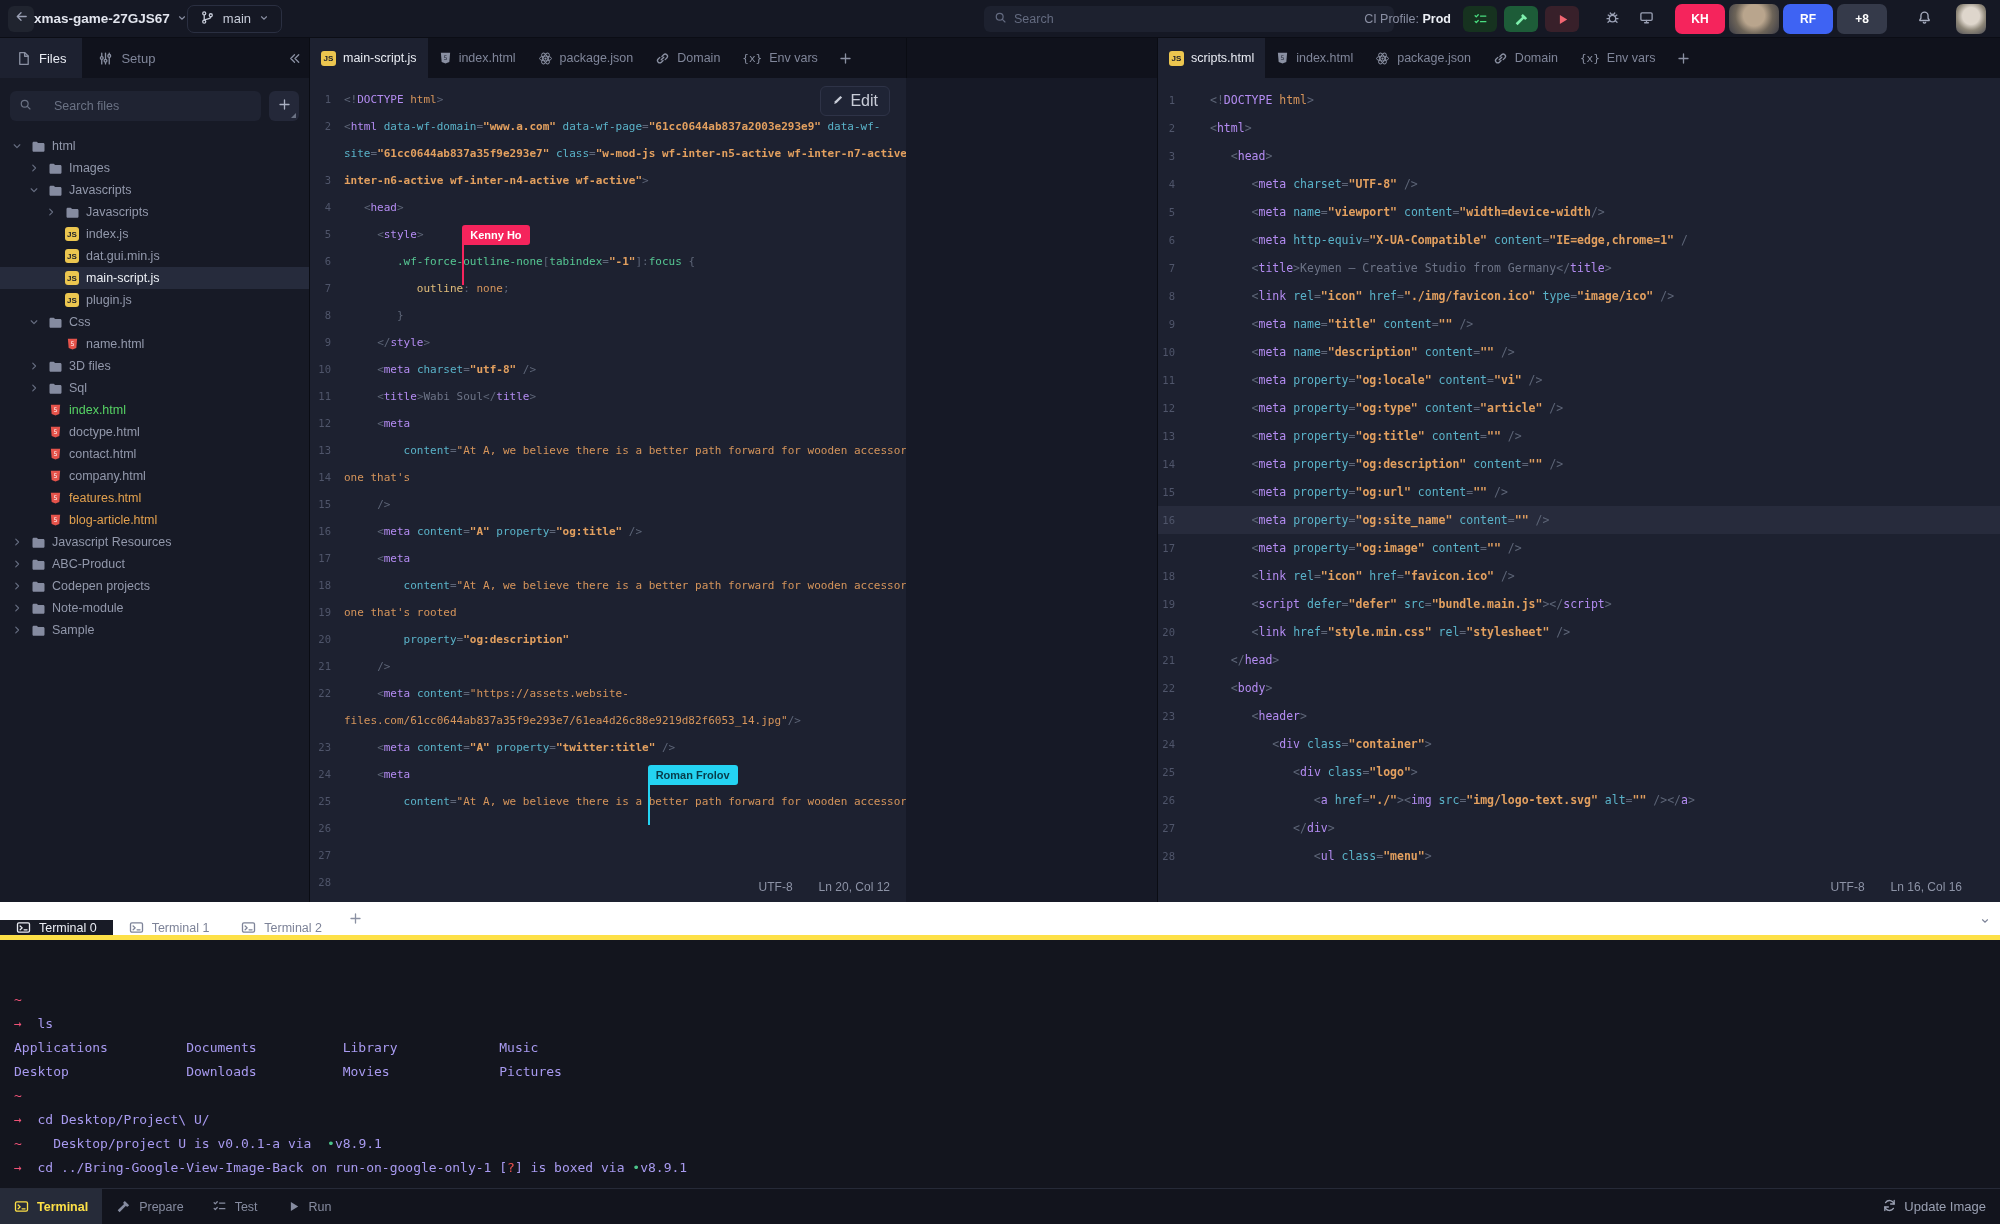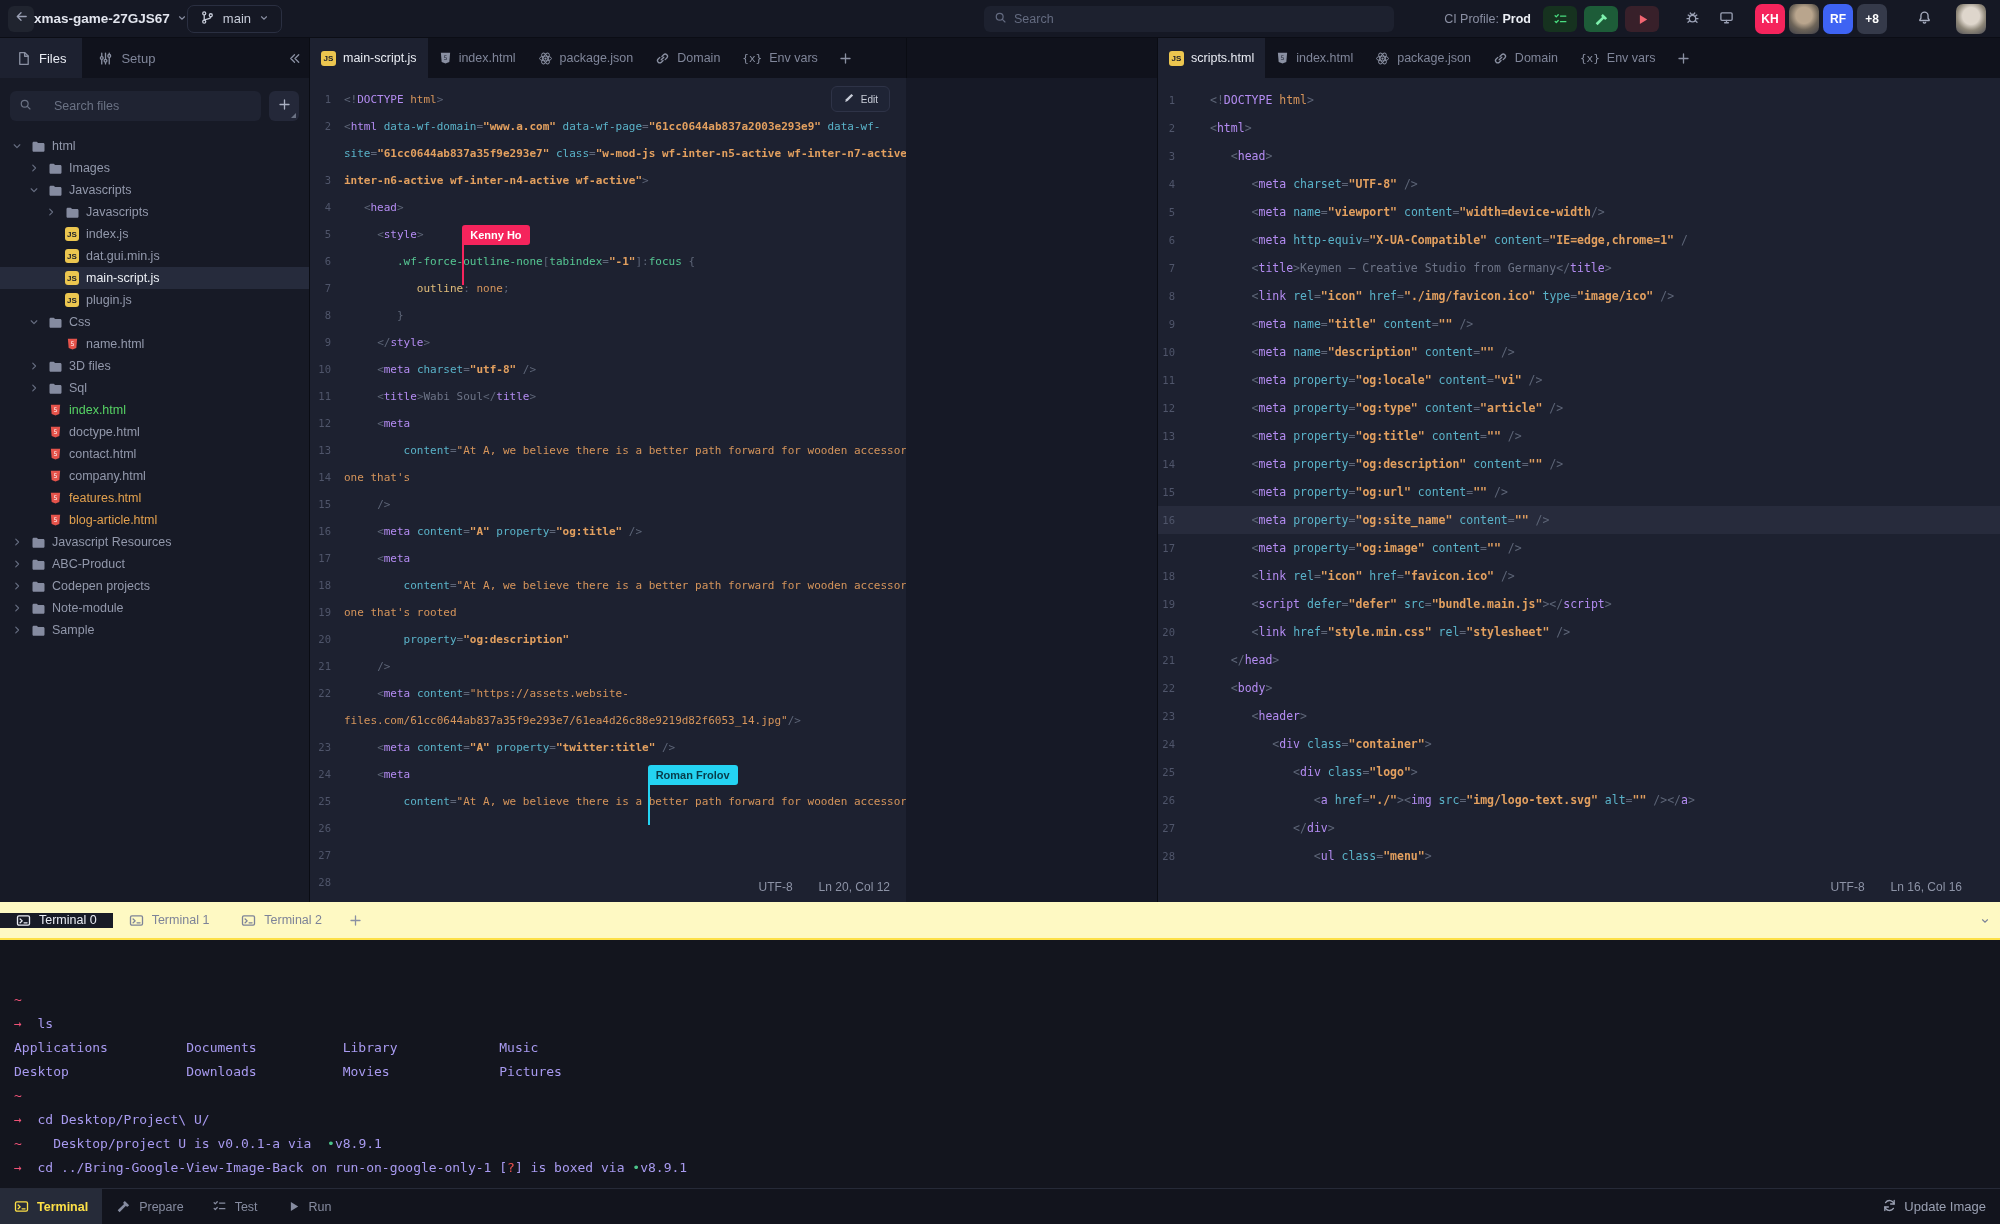--- a/index.html
+++ b/index.html
@@ -26,21 +26,21 @@
   .search input::placeholder { color:#646b80; }
   .tb-right { position:absolute; right:14px; top:0; height:38px; display:flex; align-items:center; gap:8px; }
   .ci { font-size:12.5px; color:#8a8fa3; margin-right:4px; white-space:nowrap; }
   .ci b { color:#eceff5; font-weight:700; }
   .sqbtn { width:34px; height:26px; border-radius:6px; display:grid; place-items:center; cursor:pointer; }
   .sqbtn.green1 { background:#16321f; color:#4ade80; }
   .sqbtn.green2 { background:#1d5c38; color:#7ef0ad; }
   .sqbtn.red1 { background:#38202a; color:#f26672; }
   .tb-icons { display:flex; gap:12px; margin:0 10px 0 14px; color:#8a8fa3; }
   .avatars { display:flex; gap:4px; margin-right:22px; }
-  .avatar { width:30px; height:30px; border-radius:7px; display:grid; place-items:center;
+  .avatar { width:50px; height:30px; border-radius:7px; display:grid; place-items:center;
     font-size:12px; font-weight:700; color:#fff; cursor:pointer; }
   .avatar.photo1 { background:radial-gradient(circle at 50% 38%, #b9a58d 0 34%, #6d6458 60%, #3a3b46 100%); }
   .avatar.user { background:radial-gradient(circle at 50% 40%, #ded6cc 0 36%, #8d8678 62%, #4a4a52 100%); width:30px; }
   .bell { color:#a7adbf; margin-right:16px; cursor:pointer; }
 
   
   .tabstrip { height:40px; background:#10121c; display:flex; flex:none; }
   .ts-side { width:310px; flex:none; display:flex; align-items:stretch; border-right:1px solid #0a0c13; }
   .ts-mid { width:596px; flex:none; display:flex; }
   .ts-gap { width:252px; flex:none; border-left:1px solid #0a0c13; border-right:1px solid #0a0c13; }
@@ -96,28 +96,28 @@
   .tk-o { color:#d6955b; } .tk-d { color:#b48cf2; } .tk-w { color:#aab1c3; }
 
   .cur { position:relative; display:inline-block; width:0; }
   .cur .cline { position:absolute; left:-1px; top:-20px; width:2px; height:40px; background:var(--c); }
   .cur .clabel { position:absolute; left:-1px; top:-40px; height:20px; line-height:20px; padding:0 8px;
     background:var(--c); color:var(--tc); border-radius:3px 3px 3px 0; font-family:"Liberation Sans",sans-serif;
     font-size:11px; font-weight:700; white-space:nowrap; z-index:6; }
 
   .editbtn { position:absolute; top:8px; right:16px; display:flex; align-items:center; gap:6px;
     background:rgba(32,36,54,.85); border:1px solid #2e3347; border-radius:6px; color:#c9cdd8;
-    font-size:10px; padding:5px 11px; cursor:pointer; z-index:4; }
+    font-size:16px; padding:5px 11px; cursor:pointer; z-index:4; }
   .estatus { position:absolute; bottom:8px; right:16px; display:flex; gap:26px; font-size:12px; color:#8d93a6; }
   .editor.rightp .estatus { right:38px; }
 
   
   .terminal { flex:none; background:#13151e; }
-  .term-tabs { height:38px; background:#fef9c3; display:flex; align-items:center;
-    border-bottom:2px solid #fde047; position:relative; }
+  .term-tabs { height:38px; background:#ffffff; display:flex; align-items:flex-end;
+    border-bottom:5px solid #fde047; position:relative; }
   .ttab { display:flex; align-items:center; gap:8px; padding:0 16px; font-size:12.5px; color:#7d8398; cursor:pointer; }
   .ttab.active { background:#181b26; color:#e9ecf3; }
   .ttab .ic { color:inherit; display:grid; place-items:center; }
   .term-chev { position:absolute; right:10px; top:0; height:38px; display:grid; place-items:center; color:#7d8398; cursor:pointer; }
   .term-body { height:248px; padding:24px 0 0 14px; font-family:"DejaVu Sans Mono","Liberation Mono",monospace;
     font-size:13px; }
   .tline { height:24px; line-height:24px; white-space:pre; }
   .tk-pk { color:#ee5277; } .tk-tx { color:#a89af0; } .tk-gr { color:#4cc38a; } .tk-rd { color:#ef5350; }
 
   

